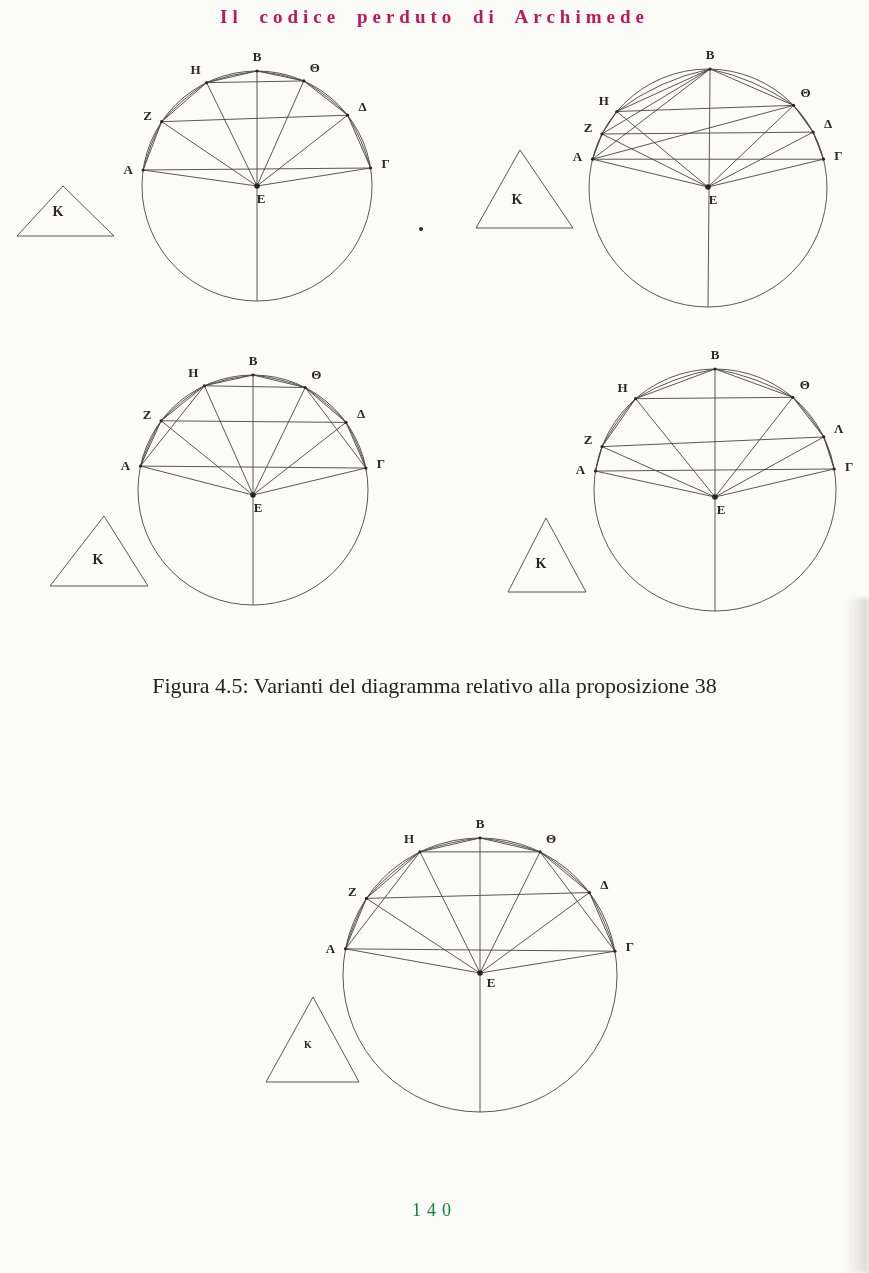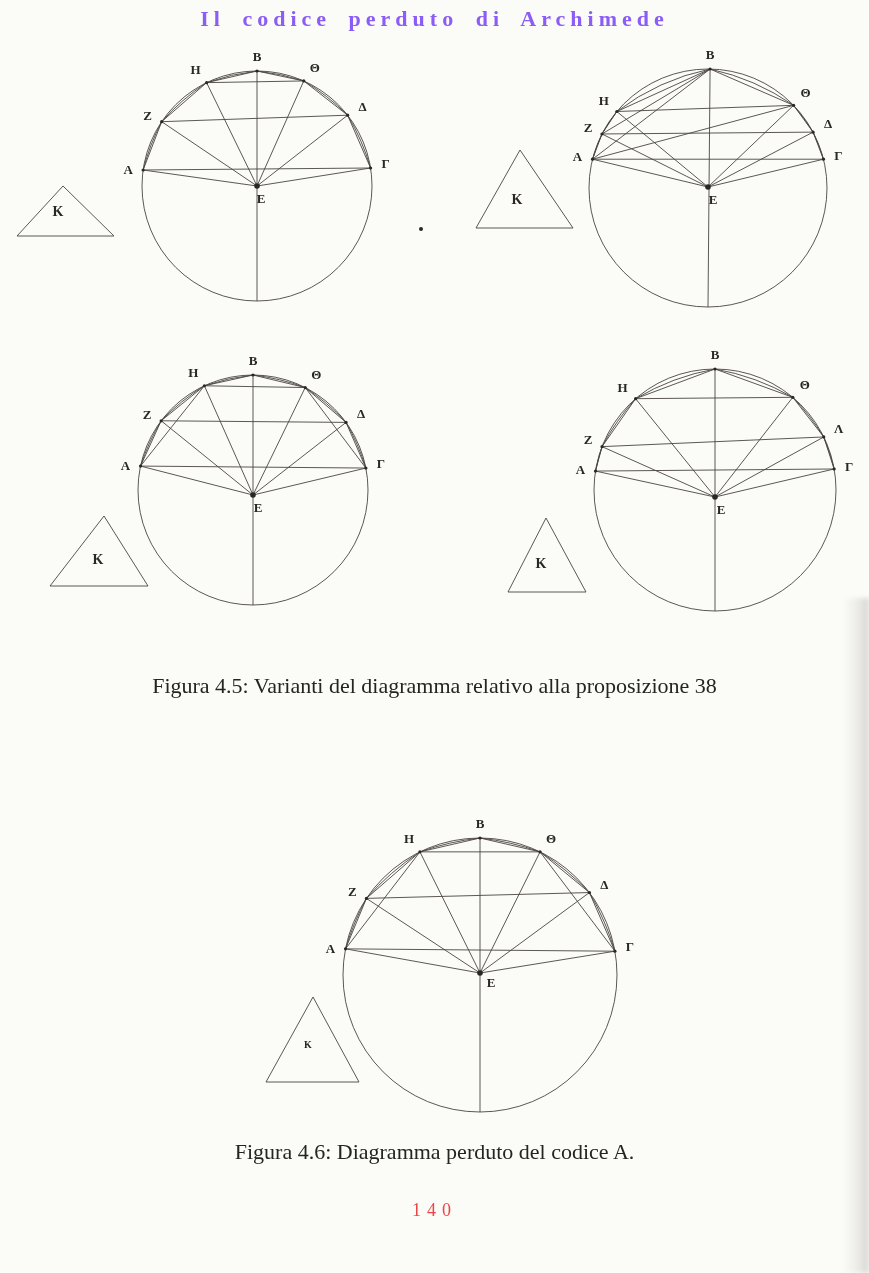--- a/index.html
+++ b/index.html
@@ -4,33 +4,33 @@
 <style>
   html,body{margin:0;padding:0;}
   body{
     width:869px;height:1273px;position:relative;overflow:hidden;
     background:#fbfbf8;
     font-family:"Liberation Serif", serif;
   }
   .page{position:absolute;inset:0;}
   .header{
     position:absolute;top:6px;left:0;width:100%;
-    text-align:center;font-size:22px;font-weight:600;color:#8b5cf6;
+    text-align:center;font-size:19px;font-weight:600;color:#be185d;
     letter-spacing:5px;word-spacing:7px;
   }
   #figures{position:absolute;top:0;left:0;}
   .caption{
     position:absolute;left:0;width:100%;text-align:center;
     font-size:22px;color:#262420;line-height:28px;
   }
   .caption45{top:672px;}
   .caption46{top:1138px;}
   .pagenum{
     position:absolute;top:1200px;left:0;width:100%;text-align:center;
-    font-size:18px;color:#ef4444;letter-spacing:6px;
+    font-size:18px;color:#15803d;letter-spacing:6px;
   }
   .edge-shadow{
     position:absolute;right:0;top:598px;bottom:0;width:26px;
     background:linear-gradient(to right, rgba(110,106,98,0) 0%, rgba(110,106,98,0.10) 55%, rgba(110,106,98,0.24) 100%);
     filter:blur(2px);
   }
 </style>
 </head>
 <body>
 
@@ -261,19 +261,18 @@
         <polygon points="313,997 266,1082 359,1082"></polygon>
         <text x="308" y="1048" fill="#2b2823" stroke="none" text-anchor="middle" style="font: bold 10px &quot;Liberation Serif&quot;, serif;">K</text>
       </g>
       <circle cx="421" cy="229" r="2" fill="#2b2823" stroke="none"></circle>
     </svg>
 
   <div class="caption caption45">
     <div>Figura 4.5: Varianti del diagramma relativo alla proposizione 38</div>
   </div>
 
-  <div class="caption caption46">Figura 4.6: Diagramma perduto del codice A.</div>
 
   <div class="pagenum">140</div>
 
   <div class="edge-shadow"></div>
 
 </div>
 
 </body></html>

